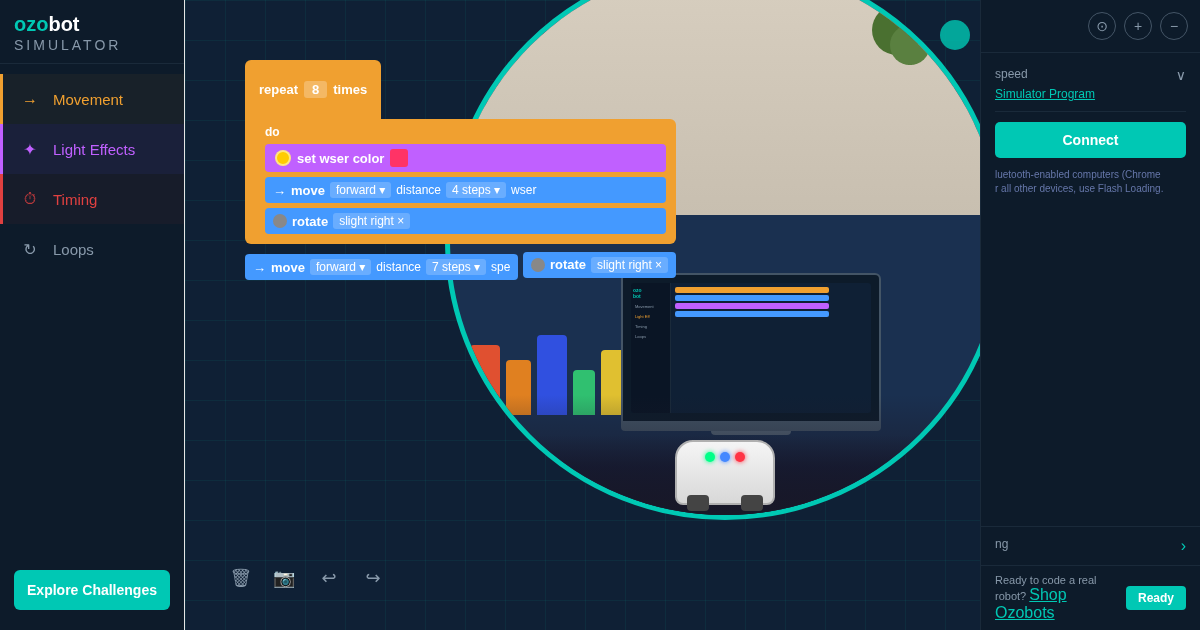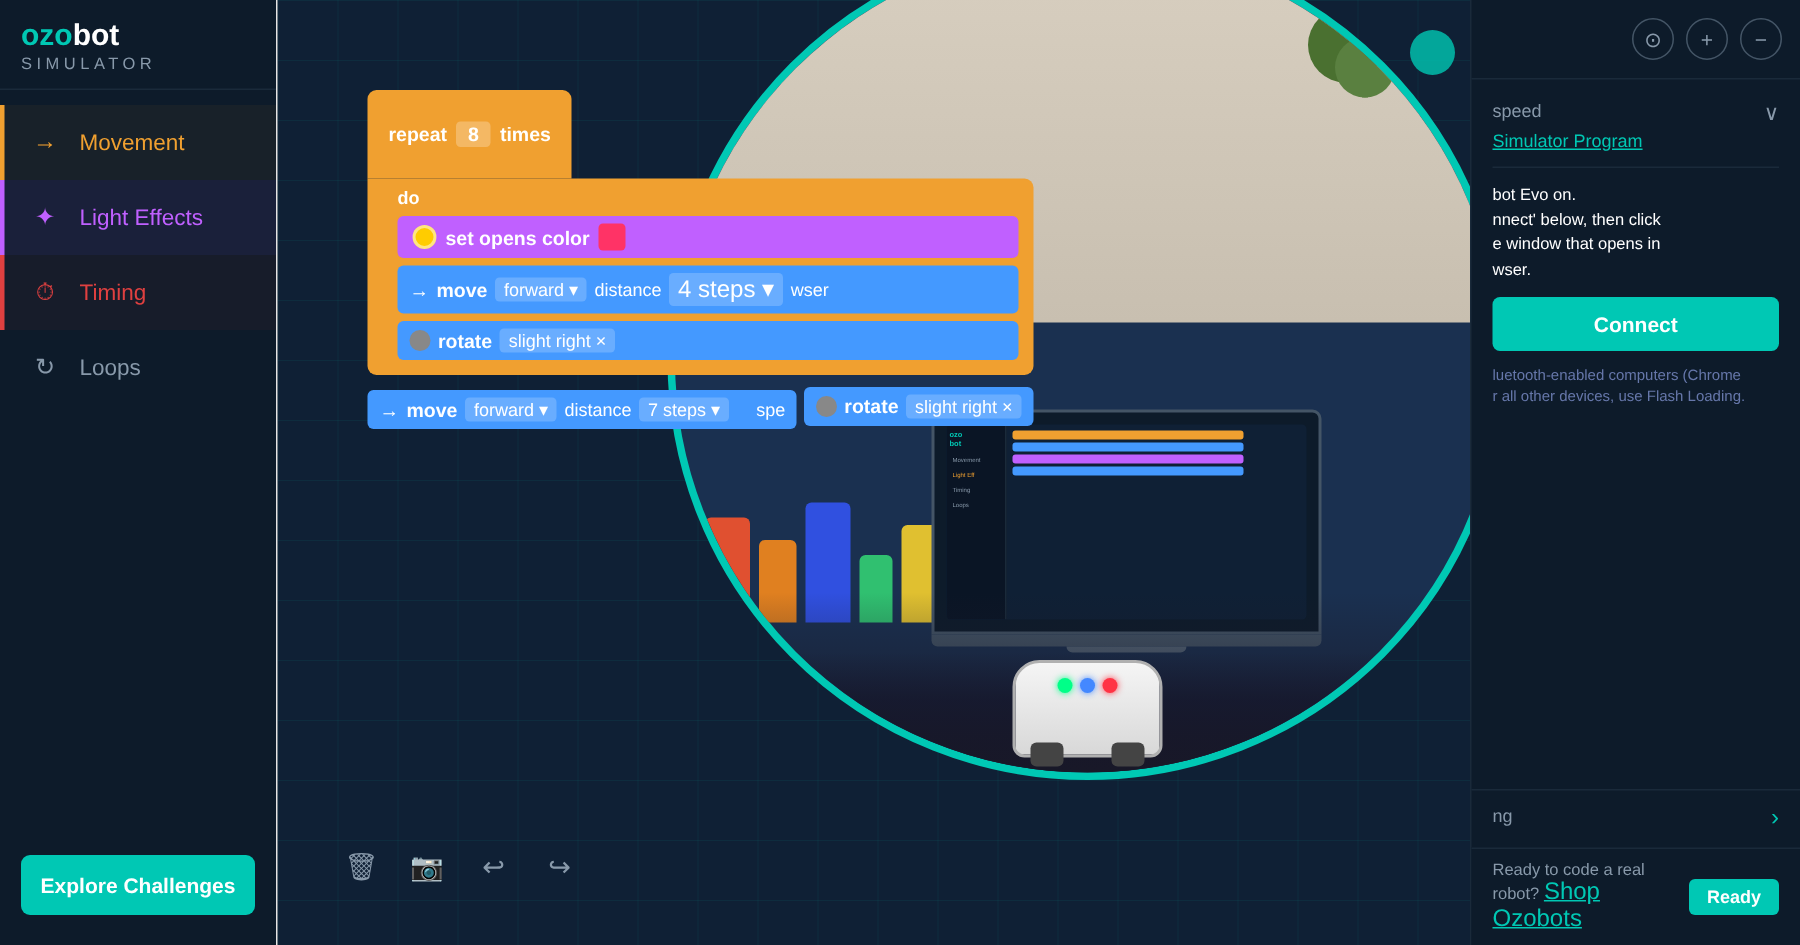--- a/index.html
+++ b/index.html
@@ -425,21 +425,21 @@
     }
 
     .ozobot-name {
       font-size: 20px;
       font-weight: 900;
       letter-spacing: 0;
       line-height: 1;
     }
 
     .simulator-badge {
-      font-size: 11px;
+      font-size: 14px;
       letter-spacing: 3px;
       color: #8899aa;
       text-transform: uppercase;
       margin-top: 2px;
     }
 
     .hand-shadow {
       position: absolute;
       bottom: 0;
       left: 0;
@@ -494,48 +494,48 @@
       <span style="color:#fff; font-size:13px; font-weight:700;">repeat</span>
       <span style="background:rgba(255,255,255,0.25); border-radius:3px; padding:1px 8px; color:#fff; font-size:13px; font-weight:700;">8</span>
       <span style="color:#fff; font-size:13px; font-weight:700;">times</span>
     </div>
 
     <div style="background:#f0a030; border-radius:0 6px 6px 6px; padding:6px 10px 10px 20px; display:flex; flex-direction:column; gap:5px;">
       <span style="color:#fff; font-size:12px; font-weight:700;">do</span>
 
       <div style="display:inline-flex; align-items:center; gap:6px; background:#c060ff; border-radius:4px; padding:5px 10px;">
         <span style="width:16px;height:16px;border-radius:50%;background:#ffcc00;border:2px solid rgba(255,255,255,0.5);display:inline-block;"></span>
-        <span style="color:#fff; font-size:13px; font-weight:600;">set opens color</span>
+        <span style="color:#fff; font-size:13px; font-weight:600;">set wser color</span>
         <span style="width:18px;height:18px;border-radius:3px;background:#ff3366;display:inline-block;"></span>
       </div>
 
       <div style="display:inline-flex; align-items:center; gap:5px; background:#4499ff; border-radius:4px; padding:5px 8px;">
         <span style="color:#fff; font-size:13px;">→</span>
         <span style="color:#fff; font-size:13px; font-weight:600;">move</span>
         <span style="background:rgba(255,255,255,0.2); border-radius:3px; padding:1px 6px; color:#fff; font-size:12px;">forward ▾</span>
         <span style="color:#fff; font-size:12px;">distance</span>
-        <span style="background:rgba(255,255,255,0.2); border-radius:3px; padding:1px 6px; color:#fff; font-size:16px;">4 steps ▾</span>
+        <span style="background:rgba(255,255,255,0.2); border-radius:3px; padding:1px 6px; color:#fff; font-size:12px;">4 steps ▾</span>
         <span style="color:#fff; font-size:12px;">wser</span>
       </div>
 
       <div style="display:inline-flex; align-items:center; gap:5px; background:#4499ff; border-radius:4px; padding:5px 8px;">
         <span style="width:14px;height:14px;border-radius:50%;background:#888;display:inline-flex;align-items:center;justify-content:center;"></span>
         <span style="color:#fff; font-size:13px; font-weight:600;">rotate</span>
         <span style="background:rgba(255,255,255,0.2); border-radius:3px; padding:1px 6px; color:#fff; font-size:12px;">slight right ×</span>
       </div>
     </div>
 
     
     <div class="standalone-row" style="margin-top:10px; display:inline-flex; align-items:center; gap:5px; background:#4499ff; border-radius:4px; padding:5px 8px;">
       <span style="color:#fff; font-size:13px;">→</span>
       <span style="color:#fff; font-size:13px; font-weight:600;">move</span>
       <span style="background:rgba(255,255,255,0.2); border-radius:3px; padding:1px 6px; color:#fff; font-size:12px;">forward ▾</span>
       <span style="color:#fff; font-size:12px;">distance</span>
       <span style="background:rgba(255,255,255,0.2); border-radius:3px; padding:1px 6px; color:#fff; font-size:12px;">7 steps ▾</span>
-      <span style="color:#fff; font-size:12px;margin-left:13px;">spe</span>
+      <span style="color:#fff; font-size:12px;">spe</span>
     </div>
 
     
     <div style="margin-top:4px; display:inline-flex; align-items:center; gap:5px; background:#4499ff; border-radius:4px; padding:5px 8px;">
       <span style="width:14px;height:14px;border-radius:50%;background:#888;display:inline-flex;align-items:center;justify-content:center;"></span>
       <span style="color:#fff; font-size:13px; font-weight:600;">rotate</span>
       <span style="background:rgba(255,255,255,0.2); border-radius:3px; padding:1px 6px; color:#fff; font-size:12px;">slight right ×</span>
     </div>
   </div>
 
@@ -617,26 +617,20 @@
       <div style="display:flex; justify-content:space-between; align-items:flex-start;">
         <span class="speed-label">speed</span>
         <span class="chevron-right-btn">∨</span>
       </div>
 
       <a class="simulator-link">Simulator Program</a>
 
       <div class="panel-divider"></div>
 
       <div class="connection-section">
-        <p class="conn-text">
-          <span>bot Evo on.</span><br>
-          <span>nnect' below, then click</span><br>
-          <span>e window that opens in</span><br>
-          <span>wser.</span>
-        </p>
 
         <button class="connect-btn">Connect</button>
 
         <p class="conn-note">
           <span>luetooth-enabled computers (Chrome</span><br>
           <span>r all other devices, use Flash Loading.</span>
         </p>
       </div>
     </div>
 

